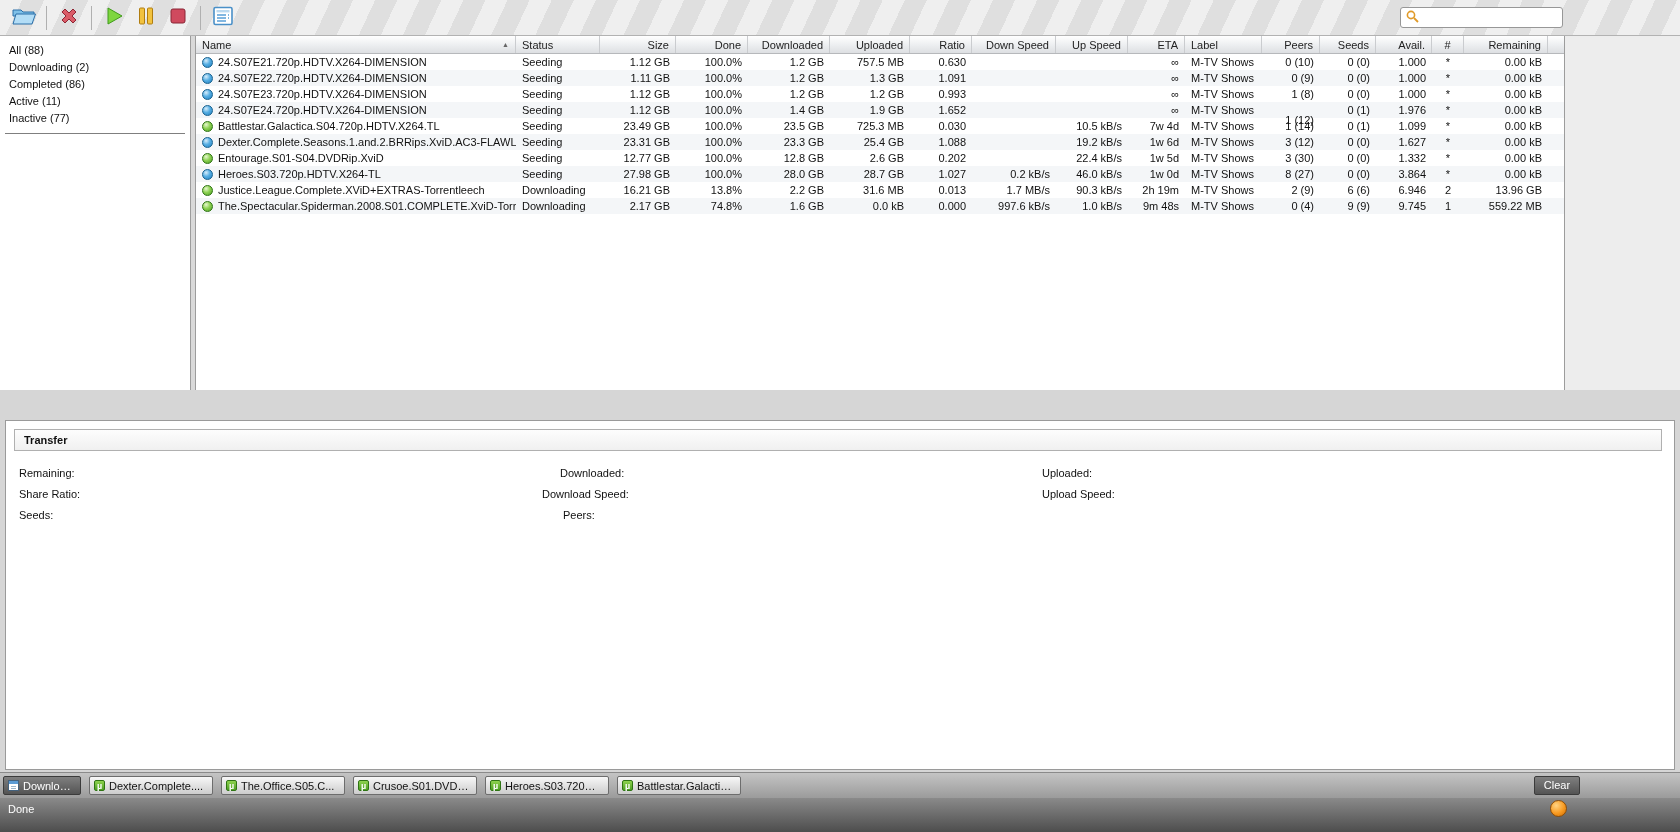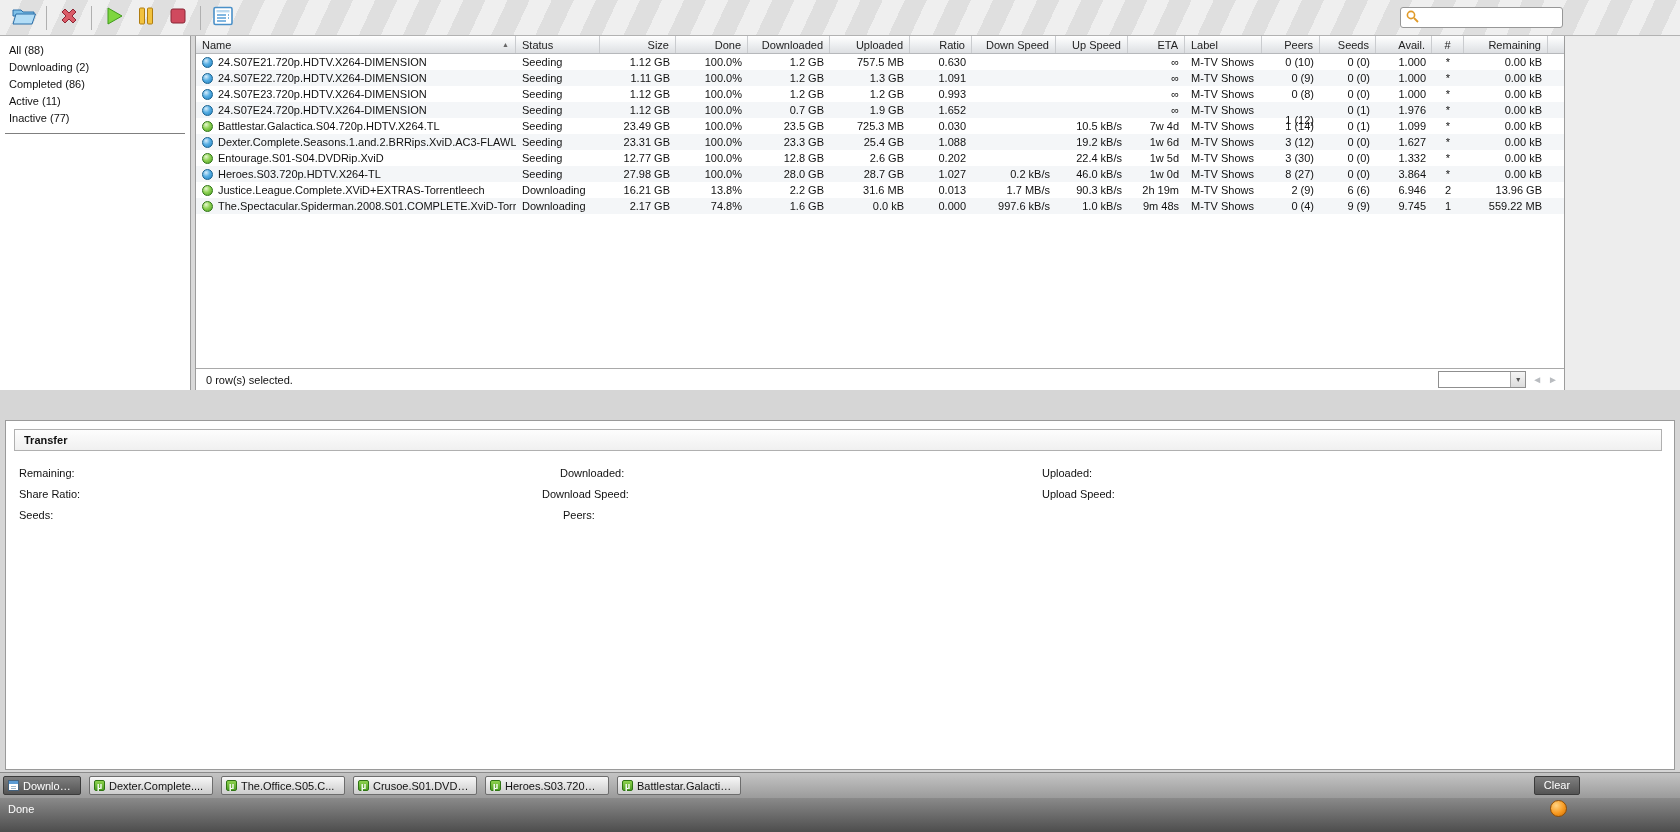--- a/index.html
+++ b/index.html
@@ -274,35 +274,35 @@
             <div class="cell left" style="width: 84px;">Seeding</div>
             <div class="cell right" style="width: 76px;">1.12 GB</div>
             <div class="cell right" style="width: 72px;">100.0%</div>
             <div class="cell right" style="width: 82px;">1.2 GB</div>
             <div class="cell right" style="width: 80px;">1.2 GB</div>
             <div class="cell right" style="width: 62px;">0.993</div>
             <div class="cell right" style="width: 84px;"></div>
             <div class="cell right" style="width: 72px;"></div>
             <div class="cell right" style="width: 57px;">∞</div>
             <div class="cell left" style="width: 77px;">M-TV Shows</div>
-            <div class="cell right" style="width: 58px;">0 (8)</div>
+            <div class="cell right" style="width: 58px;">1 (8)</div>
             <div class="cell right" style="width: 56px;">0 (0)</div>
             <div class="cell right" style="width: 56px;">1.000</div>
             <div class="cell center" style="width: 32px;">*</div>
             <div class="cell right" style="width: 84px;">0.00 kB</div>
           </div>
           <div class="trow">
             <div class="cell left name" style="width: 320px;">
               <span class="sicon blue"></span>
               <span>24.S07E24.720p.HDTV.X264-DIMENSION</span>
             </div>
             <div class="cell left" style="width: 84px;">Seeding</div>
             <div class="cell right" style="width: 76px;">1.12 GB</div>
             <div class="cell right" style="width: 72px;">100.0%</div>
-            <div class="cell right" style="width: 82px;">0.7 GB</div>
+            <div class="cell right" style="width: 82px;">1.4 GB</div>
             <div class="cell right" style="width: 80px;">1.9 GB</div>
             <div class="cell right" style="width: 62px;">1.652</div>
             <div class="cell right" style="width: 84px;"></div>
             <div class="cell right" style="width: 72px;"></div>
             <div class="cell right" style="width: 57px;">∞</div>
             <div class="cell left" style="width: 77px;">M-TV Shows</div>
             <div class="cell right" style="width: 58px; margin-top: 20px;">1 (12)</div>
             <div class="cell right" style="width: 56px;">0 (1)</div>
             <div class="cell right" style="width: 56px;">1.976</div>
             <div class="cell center" style="width: 32px;">*</div>
@@ -428,30 +428,20 @@
             <div class="cell right" style="width: 72px;">1.0 kB/s</div>
             <div class="cell right" style="width: 57px;">9m 48s</div>
             <div class="cell left" style="width: 77px;">M-TV Shows</div>
             <div class="cell right" style="width: 58px;">0 (4)</div>
             <div class="cell right" style="width: 56px;">9 (9)</div>
             <div class="cell right" style="width: 56px;">9.745</div>
             <div class="cell center" style="width: 32px;">1</div>
             <div class="cell right" style="width: 84px;">559.22 MB</div>
           </div>
         </div>
-      <div class="tstatus">
-        <span>0 row(s) selected.</span>
-        <span class="pager">
-          <span class="combo">
-            <span class="combo-arrow">▼</span>
-          </span>
-          <span class="pgbtn">◄</span>
-          <span class="pgbtn">►</span>
-        </span>
-      </div>
     </div>
     <div class="rightgutter"></div>
   </div>
 
 
   <div class="detail">
     <div class="groupbox">
       <span>Transfer</span>
     </div>
     <div id="fields">

